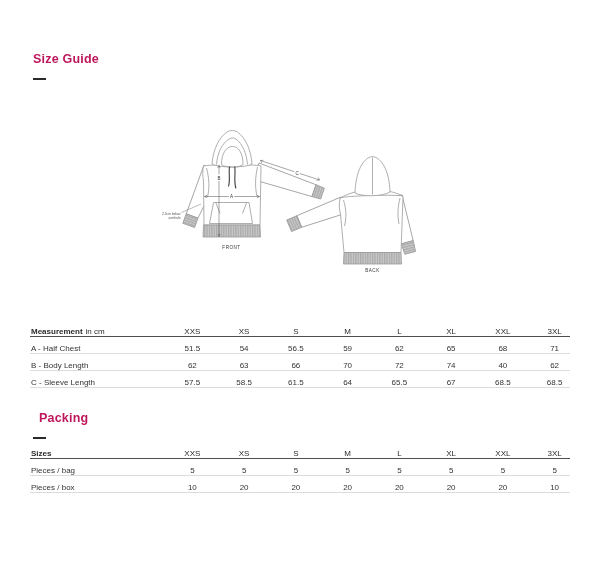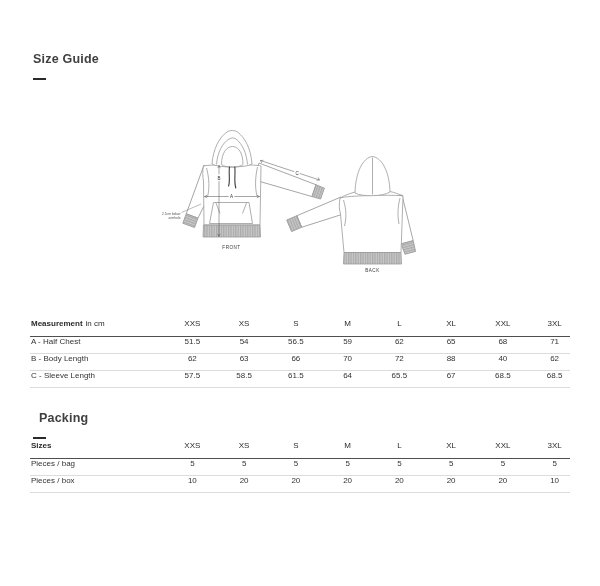--- a/index.html
+++ b/index.html
@@ -1,30 +1,30 @@
 <!DOCTYPE html>
 <html><head>
 <meta charset="utf-8">
 <style>
   html,body{margin:0;padding:0;}
   body{
     width:600px;height:586px;position:relative;background:#ffffff;
     font-family:"Liberation Sans",sans-serif;color:#2b2b2b;overflow:hidden;
   }
-  .heading{position:absolute;font-weight:700;font-size:12.5px;letter-spacing:.2px;color:#404040;}
+  .heading{position:absolute;font-weight:700;font-size:12.5px;letter-spacing:.2px;color:#be185d;}
   #size-guide-heading{left:33px;top:52px;}
   #packing-heading{left:39px;top:411px;}
   .dash{position:absolute;width:13px;height:2px;background:#2a2a2a;}
   #size-guide-dash{left:33px;top:78px;}
   #packing-dash{left:33px;top:437px;}
   .diagram{position:absolute;left:0;top:0;}
   .tbl{position:absolute;left:30px;width:540px;}
   #measurement-table{top:319px;}
   #packing-table{top:441px;}
-  .tr{display:flex;align-items:flex-start;height:16px;border-bottom:1px solid #dcdcdc;font-size:8px;color:#333;gap:21px;}
+  .tr{display:flex;align-items:flex-end;height:16px;border-bottom:1px solid #dcdcdc;font-size:8px;color:#333;gap:21px;}
   .tr.head{height:17px;border-bottom:1.6px solid #4f4f4f;color:#2b2b2b;}
   .td{flex:1;text-align:center;}
   .td.lbl{flex:0 0 125px;text-align:left;padding-left:1px;}
   .b{font-weight:700;}
   .unit{margin-left:3px;font-weight:400;}
 </style>
 </head>
 <body>
 
 <div class="heading" id="size-guide-heading">Size Guide</div>
@@ -131,21 +131,21 @@
     <div class="td">68</div>
     <div class="td">71</div>
   </div>
   <div class="tr">
     <div class="td lbl">B - Body Length</div>
     <div class="td">62</div>
     <div class="td">63</div>
     <div class="td">66</div>
     <div class="td">70</div>
     <div class="td">72</div>
-    <div class="td">88</div>
+    <div class="td">74</div>
     <div class="td">40</div>
     <div class="td">62</div>
   </div>
   <div class="tr">
     <div class="td lbl">C - Sleeve Length</div>
     <div class="td">57.5</div>
     <div class="td">58.5</div>
     <div class="td">61.5</div>
     <div class="td">64</div>
     <div class="td">65.5</div>

